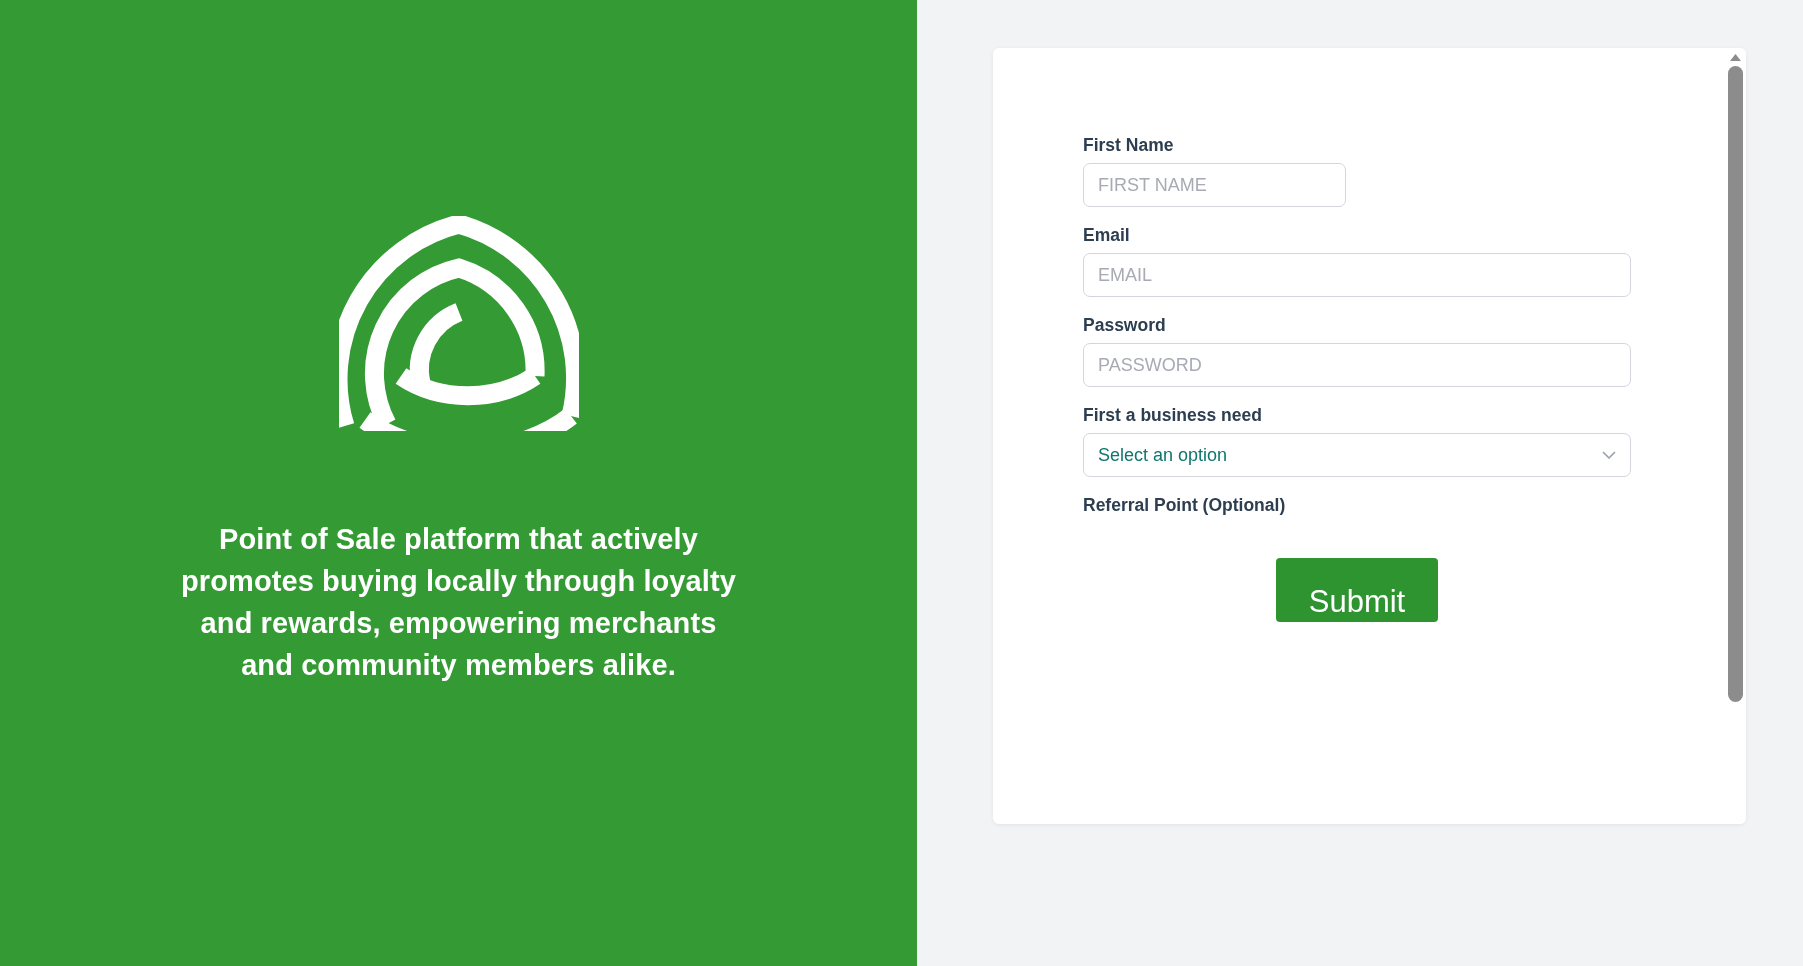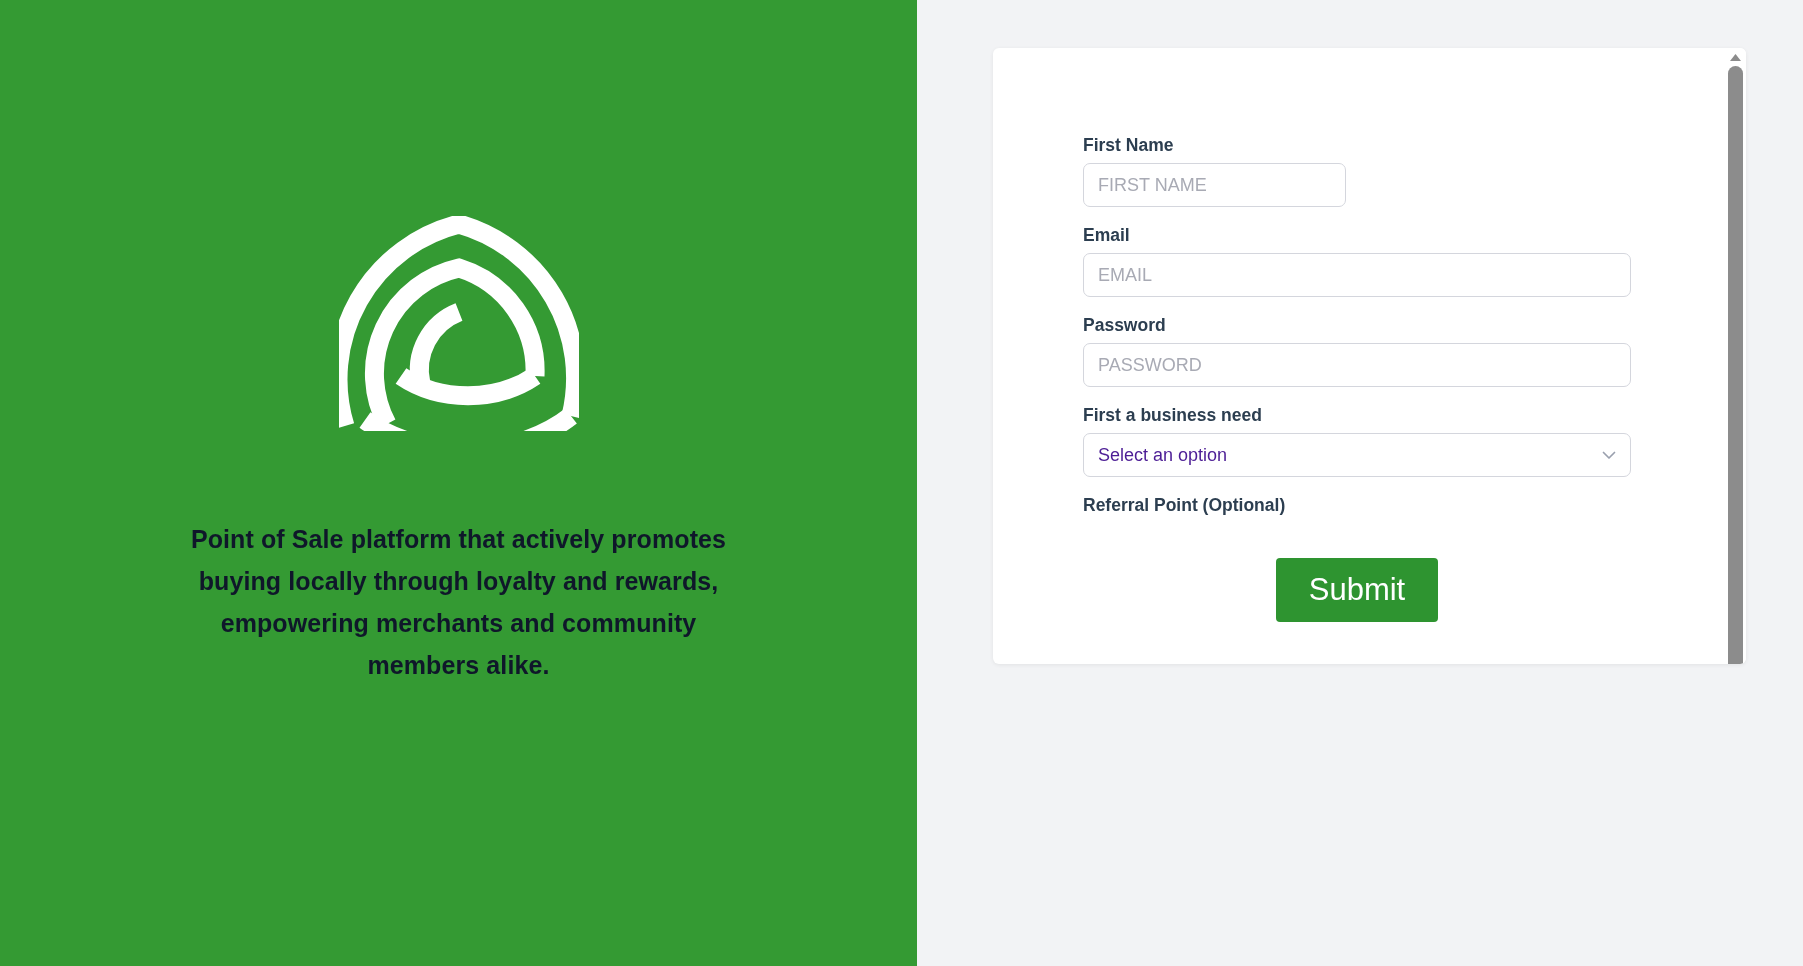--- a/index.html
+++ b/index.html
@@ -43,22 +43,22 @@
 
   .brand-logo {
     width: 240px;
     height: 215px;
     margin-bottom: 44px;
   }
 
   .brand-logo svg { display: block; width: 100%; height: 100%; }
 
   .brand-tagline {
-    color: #0f172a;
-    font-size: 25px;
+    color: #ffffff;
+    font-size: 29px;
     font-weight: 700;
     line-height: 42px;
     text-align: center;
     letter-spacing: 0.1px;
     max-width: 560px;
     margin-top: 43px;
   }
 
   
   .form-panel {
@@ -66,21 +66,21 @@
     height: 966px;
     background: #f2f3f5;
     position: relative;
   }
 
   .form-card {
     position: absolute;
     left: 76px;
     top: 48px;
     width: 753px;
-    height: 616px;
+    height: 776px;
     background: #ffffff;
     border-radius: 6px;
     box-shadow: 0 1px 4px rgba(0,0,0,0.07);
     overflow: hidden;
   }
 
   .form-body {
     position: absolute;
     left: 90px;
     top: 86px;
@@ -136,21 +136,21 @@
   .select-box {
     display: flex;
     align-items: center;
     width: 100%;
     height: 44px;
     padding: 0 40px 0 14px;
     border: 1px solid #d4d6dd;
     border-radius: 7px;
     background: #ffffff;
     font-size: 18px;
-    color: #4c1d95;
+    color: #0f766e;
     cursor: pointer;
     user-select: none;
   }
 
   .chevron-icon {
     position: absolute;
     right: 13px;
     top: 50%;
     transform: translateY(-50%);
     width: 18px;
@@ -165,21 +165,21 @@
   }
 
   .submit-button {
     background: #2e9430;
     color: #ffffff;
     border: none;
     border-radius: 4px;
     font-family: "Liberation Sans", sans-serif;
     font-size: 31px;
     font-weight: 400;
-    padding: 0 33px;
+    padding: 12px 33px;
     height: 64px;
     line-height: 64px;
     cursor: pointer;
   }
 
   
   .scrollbar {
     position: absolute;
     right: 0;
     top: 0;

